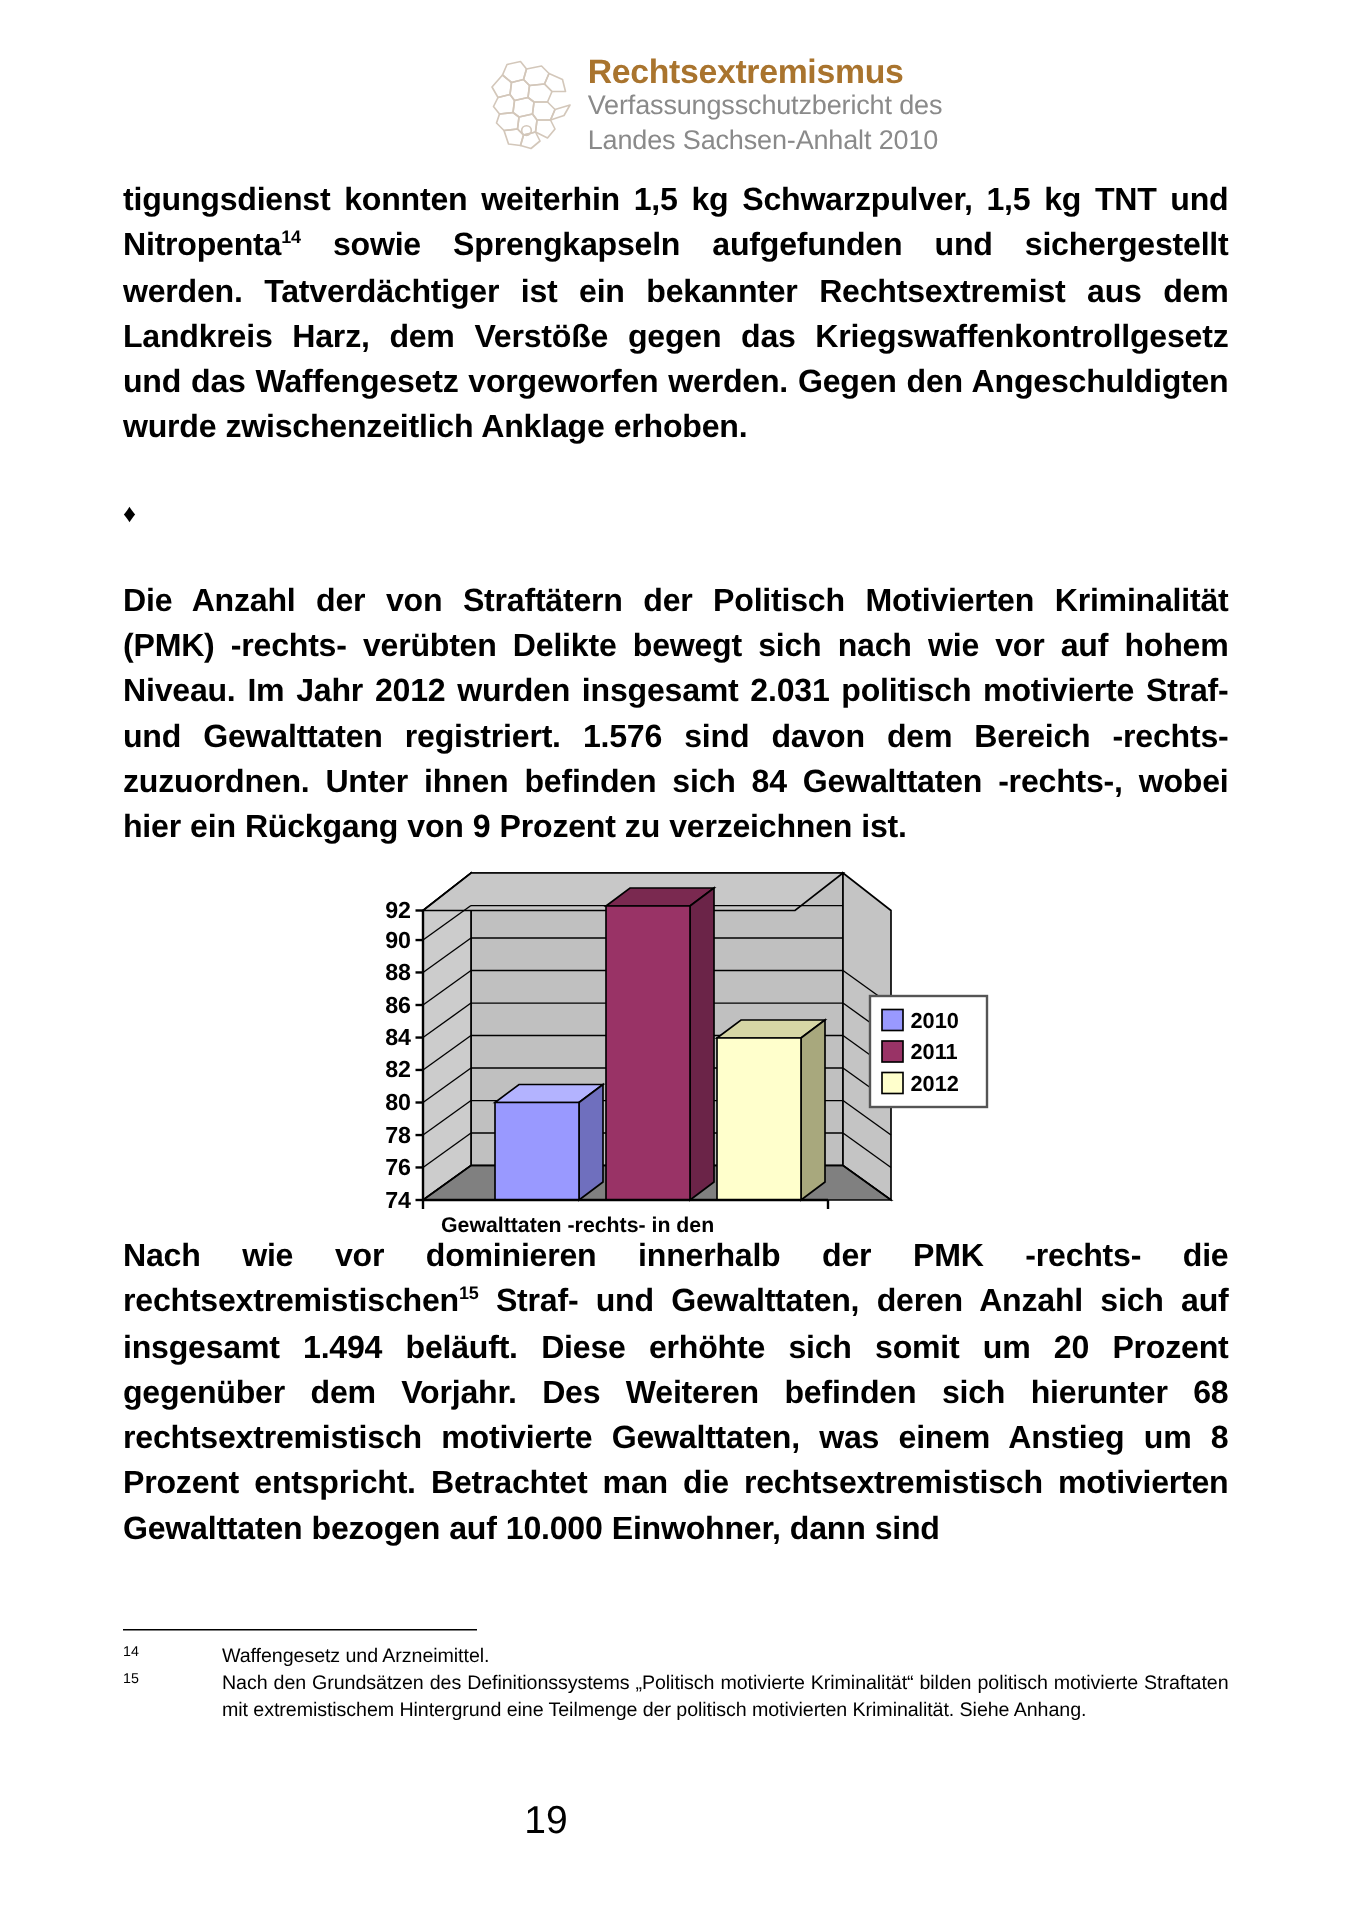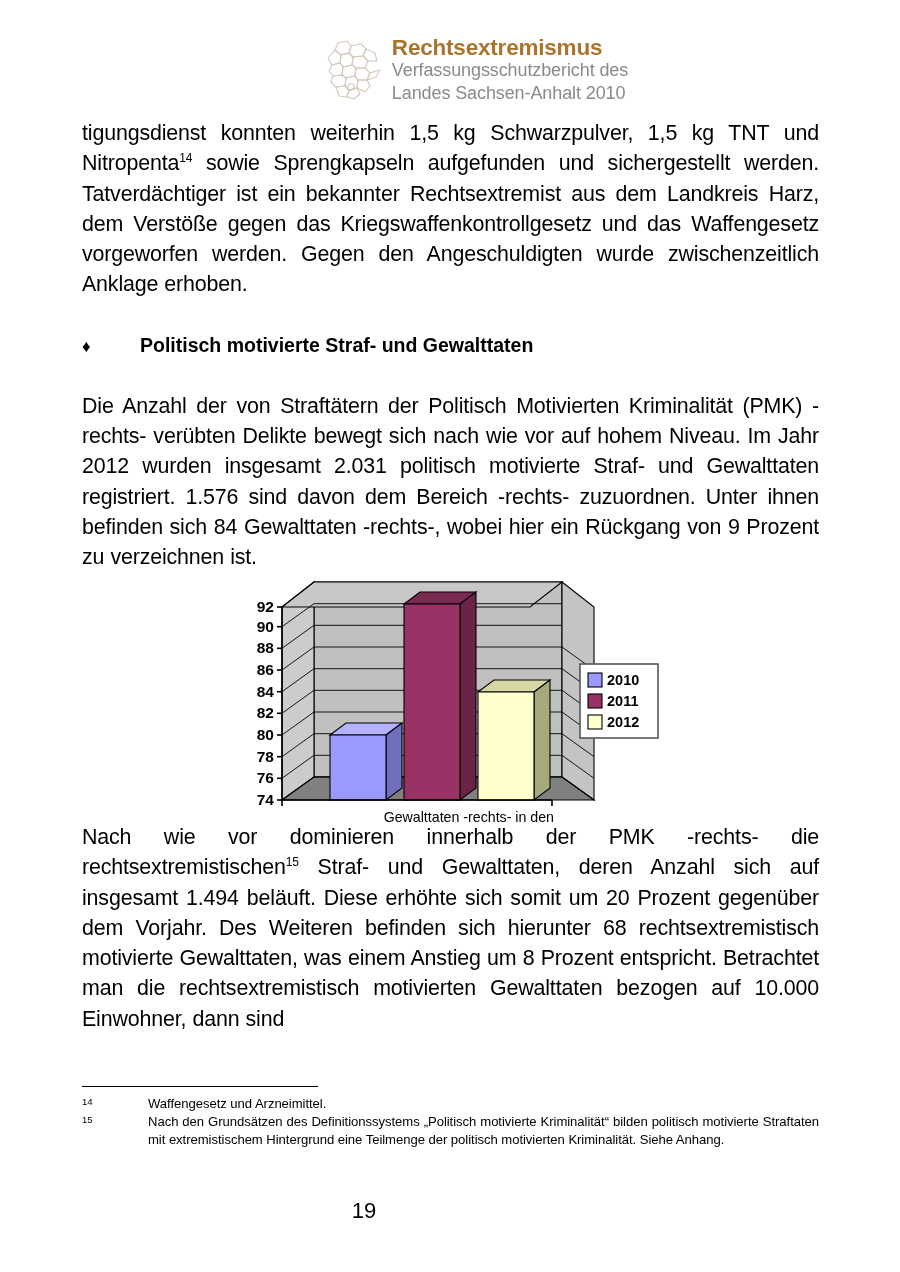--- a/index.html
+++ b/index.html
@@ -65,20 +65,21 @@
     width: 737px;
   }
   p.body-par {
     margin: 0;
     font-size: 21.4px;
     line-height: 1.415;
     text-align: justify;
     text-justify: inter-word;
     letter-spacing: -0.15px;
     word-spacing: 0.3px;
+    font-weight: bold;
   }
 
   sup.fn {
     font-size: 12px;
     vertical-align: super;
     line-height: 0;
   }
 
   .sec-heading {
     margin: 0;
@@ -137,21 +138,21 @@
   }
   .fn-txt { flex: 1 1 auto; text-align: justify; letter-spacing: -0.05px; }
 
   
   .page-number {
     position: absolute;
     left: 0;
     top: 1198px;
     width: 728px;
     text-align: center;
-    font-size: 22px;
+    font-size: 26px;
   }
 </style>
 </head>
 <body>
 
 <div class="page-header">
   <div class="header-logo">
     <svg viewBox="0 0 66 66" width="66" height="66" aria-hidden="true">
       <g fill="none" stroke="#b09a82" stroke-width="1.1" stroke-linejoin="round">
         <path d="M18 6 L27 4 L31 9 L29 16 L21 18 L15 13 Z"></path>
@@ -182,21 +183,20 @@
 
 <div class="content">
 
   <p class="body-par"><span>tigungsdienst konnten weiterhin 1,5 kg Schwarzpulver, 1,5 kg TNT und Nitropenta</span><sup class="fn">14</sup><span> sowie Sprengkapseln aufgefunden und sichergestellt werden. Tatverdächtiger ist ein bekannter Rechtsextremist aus dem Landkreis Harz, dem Verstöße gegen das Kriegswaffenkontrollgesetz und das Waffengesetz vorgeworfen werden. Gegen den Angeschuldigten wurde zwischenzeitlich Anklage erhoben.</span></p>
 
   <div class="gap-a"></div>
 
   <div class="sec-heading">
     <span class="bullet">♦</span>
     <span class="bullet-gap"></span>
-    <span>Politisch motivierte Straf- und Gewalttaten</span>
   </div>
 
   <div class="gap-b"></div>
 
   <p class="body-par">Die Anzahl der von Straftätern der Politisch Motivierten Kriminalität (PMK) -rechts- verübten Delikte bewegt sich nach wie vor auf hohem Niveau. Im Jahr 2012 wurden insgesamt 2.031 politisch motivierte Straf- und Gewalttaten registriert. 1.576 sind davon dem Bereich -rechts- zuzuordnen. Unter ihnen befinden sich 84 Gewalttaten -rechts-, wobei hier ein Rückgang von 9 Prozent zu verzeichnen ist.</p>
 </div>
 
 <div class="chart-wrap">
   <svg class="chart-svg" width="420" height="262" viewBox="0 0 420 262">
 
@@ -301,21 +301,21 @@
       <rect x="328" y="92" width="78" height="74" fill="#ffffff" stroke="#555555" stroke-width="1.6"></rect>
       <rect x="336" y="101" width="14" height="14" fill="#9999ff" stroke="#000000" stroke-width="1.1"></rect>
       <text x="355" y="113" font-family="Liberation Sans, sans-serif" font-size="14.5" font-weight="bold" fill="#000000">2010</text>
       <rect x="336" y="122" width="14" height="14" fill="#993366" stroke="#000000" stroke-width="1.1"></rect>
       <text x="355" y="134" font-family="Liberation Sans, sans-serif" font-size="14.5" font-weight="bold" fill="#000000">2011</text>
       <rect x="336" y="143" width="14" height="14" fill="#ffffcc" stroke="#000000" stroke-width="1.1"></rect>
       <text x="355" y="155" font-family="Liberation Sans, sans-serif" font-size="14.5" font-weight="bold" fill="#000000">2012</text>
     </g>
   </svg>
 
-  <div style="position:absolute; left:42px; top:236px; width:260px; text-align:right; font-size:14.2px; font-weight:normal; line-height:1.35;">
+  <div style="position:absolute; left:42px; top:236px; width:260px; text-align:left; font-size:14.2px; font-weight:bold; line-height:1.35;">
     <div>Gewalttaten -rechts- in den</div>
   </div>
 </div>
 
 <div class="content" style="top:822px;">
   <p class="body-par"><span>Nach wie vor dominieren innerhalb der PMK -rechts- die rechtsextremistischen</span><sup class="fn">15</sup><span> Straf- und Gewalttaten, deren Anzahl sich auf insgesamt 1.494 beläuft. Diese erhöhte sich somit um 20 Prozent gegenüber dem Vorjahr. Des Weiteren befinden sich hierunter 68 rechtsextremistisch motivierte Gewalttaten, was einem Anstieg um 8 Prozent entspricht. Betrachtet man die rechtsextremistisch motivierten Gewalttaten bezogen auf 10.000 Einwohner, dann sind</span></p>
 </div>
 
 <div class="footnote-area">
   <div class="fn-rule"></div>

